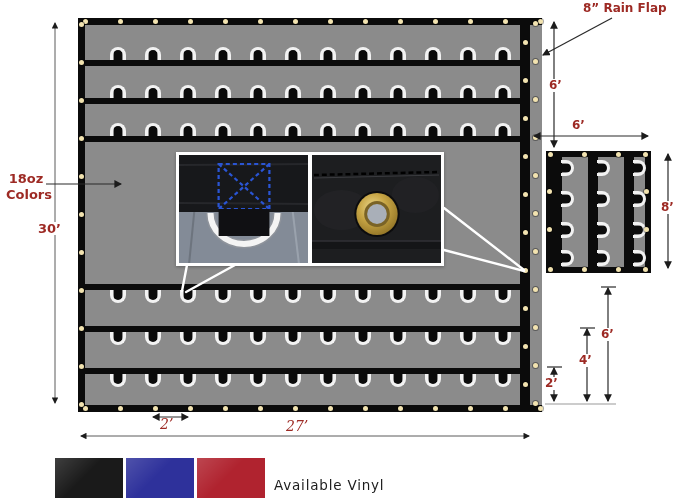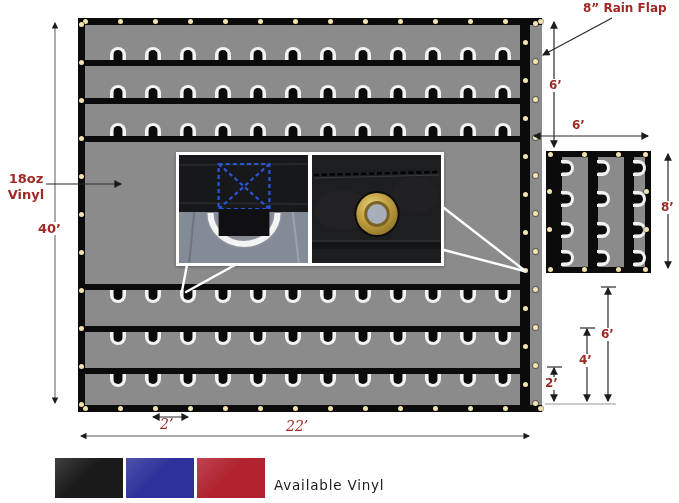--- a/index.html
+++ b/index.html
@@ -567,25 +567,25 @@
     <g stroke="#ffffff" stroke-width="2.4" stroke-linecap="round">
       <line x1="187" y1="265" x2="182" y2="291"></line>
       <line x1="235" y1="265" x2="186" y2="292"></line>
       <line x1="444" y1="208" x2="524" y2="270"></line>
       <line x1="444" y1="250" x2="524" y2="271"></line>
     </g>
   </svg>
 
   <div class="dim" id="material-label">
     <div>18oz</div>
-    <div>Vinyl</div>
+    <div>Colors</div>
   </div>
   <div class="dim" id="rainflap-label">8” Rain Flap</div>
-  <div class="dim bg" id="dim-height">40’</div>
-  <div class="dim serif bg" id="dim-width">22’</div>
+  <div class="dim bg" id="dim-height">30’</div>
+  <div class="dim serif bg" id="dim-width">27’</div>
   <div class="dim serif" id="dim-spacing">2’</div>
   <div class="dim bg" id="dim-topgap">6’</div>
   <div class="dim" id="dim-panelw">6’</div>
   <div class="dim bg" id="dim-panelh">8’</div>
   <div class="dim bg" id="dim-b6">6’</div>
   <div class="dim bg" id="dim-b4">4’</div>
   <div class="dim bg" id="dim-b2">2’</div>
 
   <div id="swatches">
       <div class="swatch" style="background-color: rgb(26, 26, 26); background-image: linear-gradient(135deg, rgba(255, 255, 255, 0.16), rgba(255, 255, 255, 0) 45%);"></div>

